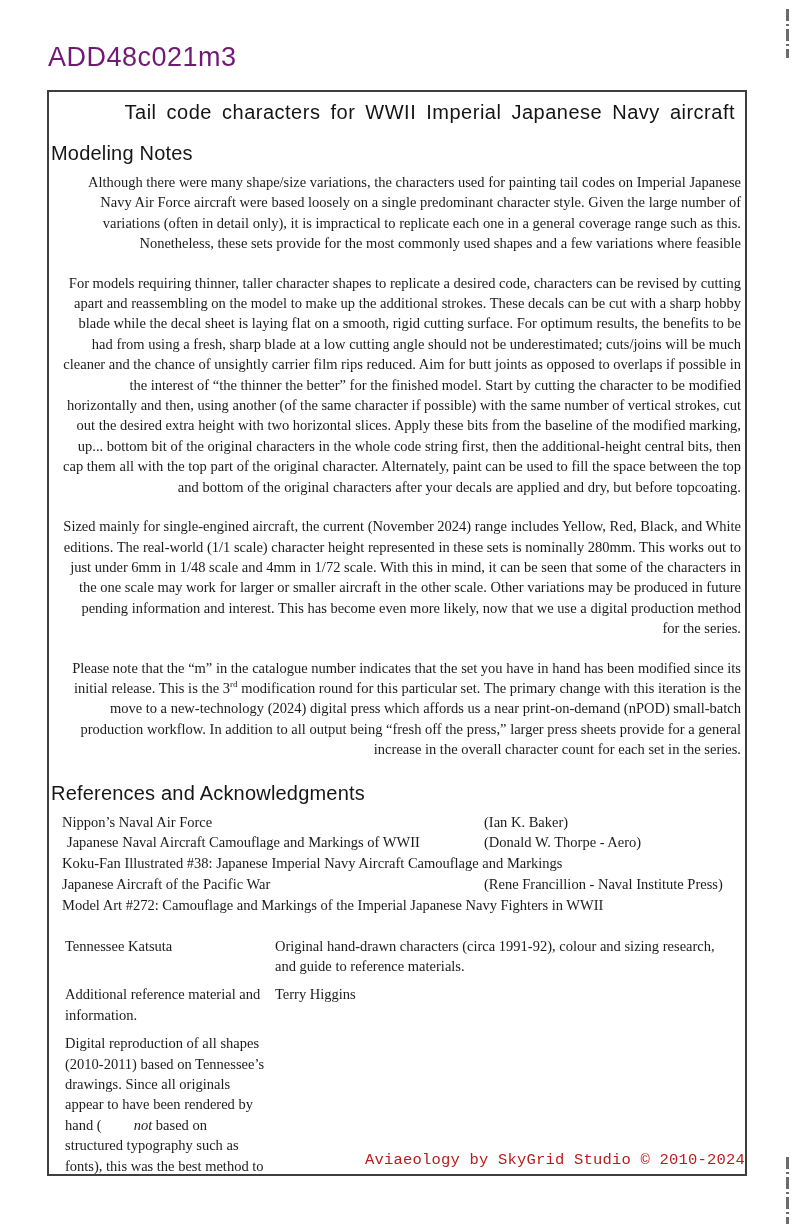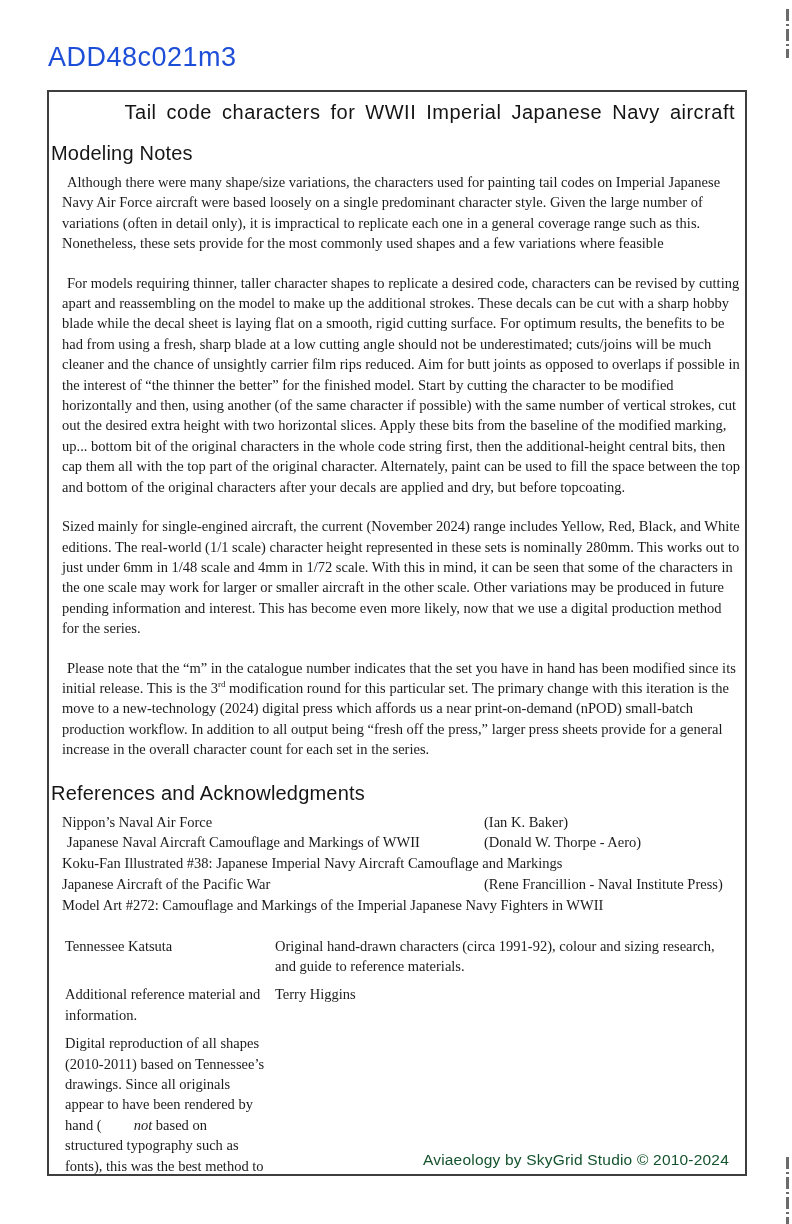--- a/index.html
+++ b/index.html
@@ -16,21 +16,21 @@
   .series-header {
     position: absolute; left: 48px; top: 42px; width: 698px;
     display: flex; justify-content: space-between; align-items: baseline;
     font-family: "Liberation Sans", sans-serif;
     color: #2e2e2e;
   }
   .series-title {
     font-size: 26px; letter-spacing: 2px; word-spacing: 5px; font-weight: normal;
   }
   .catalog-number {
-    font-size: 27px; letter-spacing: 0.5px; font-weight: normal; color: #1d4ed8; text-align: center;
+    font-size: 27px; letter-spacing: 0.5px; font-weight: normal; color: #701a75; text-align: center;
   }
 
   
   .main-box {
     position: absolute; left: 47px; top: 90px;
     width: 700px; height: 1086px;
     border: 2px solid #3e3e3e;
     box-sizing: border-box;
     background: #fff;
     overflow: hidden;
@@ -47,21 +47,21 @@
     font-size: 20px; letter-spacing: 0.2px;
     color: #161616;
     font-weight: normal;
     margin: 18px 0 0 2px;
   }
   .section-heading.refs { margin-top: 22px; }
 
   .body {
     font-size: 14.5px; line-height: 20.4px;
     margin: 19px 4px 0 13px;
-    text-align: left;
+    text-align: right;
   }
   .body.first { margin-top: 7px; }
   .indent { text-indent: 5px; }
   sup.sup { font-size: 9px; line-height: 0; }
 
   
   .ref-list { margin: 7px 4px 0 13px; font-size: 14.5px; line-height: 20.8px; }
   .ref-row { position: relative; }
   .ref-row.indent-sm .ref-title { padding-left: 5px; }
   .ref-attr { position: absolute; left: 422px; top: 0; white-space: nowrap; }
@@ -73,24 +73,24 @@
     grid-template-columns: 202px 460px;
     row-gap: 18px;
     font-size: 14.5px; line-height: 20.4px; gap: 8px;
   }
   .ack-name { }
   .ack-desc { }
   .ack-desc i { font-style: italic; margin-left: 32px; }
 
   
   .box-footer {
-    position: absolute; right: 16px; bottom: 5px;
-    font-family: Liberation Sans, sans-serif;
+    position: absolute; right: 0; bottom: 5px;
+    font-family: Liberation Mono, monospace;
     font-size: 15.5px; letter-spacing: 0.2px;
-    color: #14532d;
+    color: #b91c1c;
   }
 
   
   .fold-mark {
     position: absolute; left: 786px; width: 3px;
     background: repeating-linear-gradient(
       to bottom,
       #6b6b6b 0px, #6b6b6b 12px,
       transparent 12px, transparent 15px,
       #6b6b6b 15px, #6b6b6b 17px,

